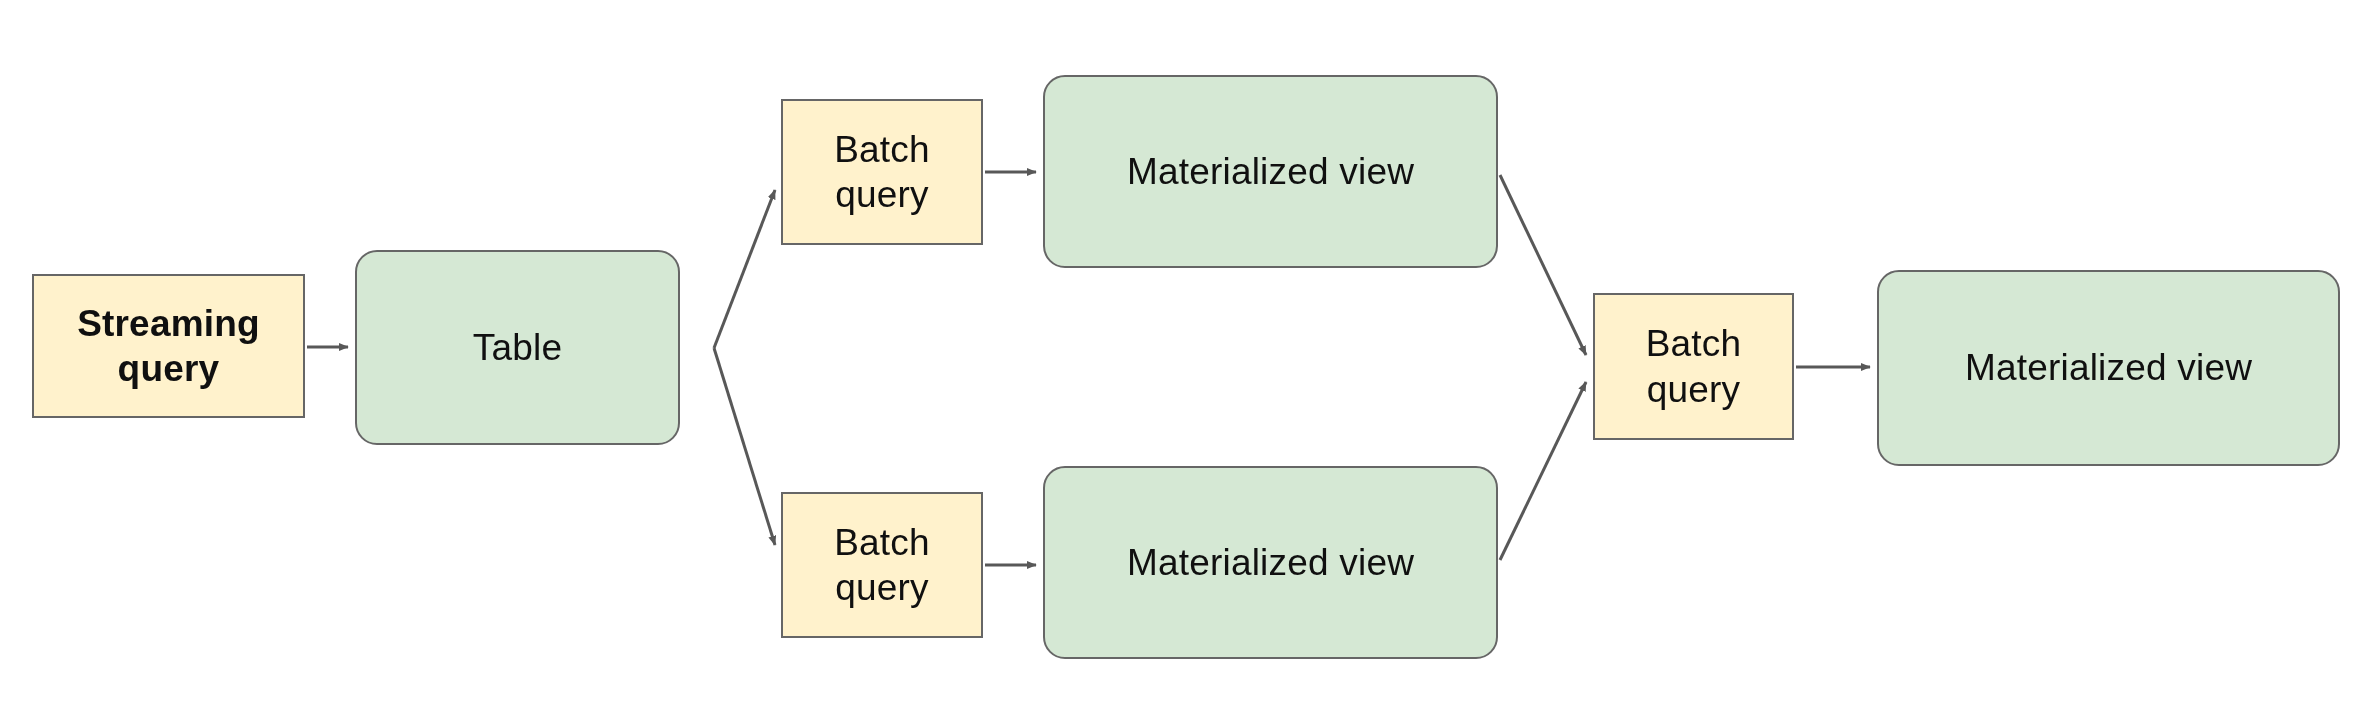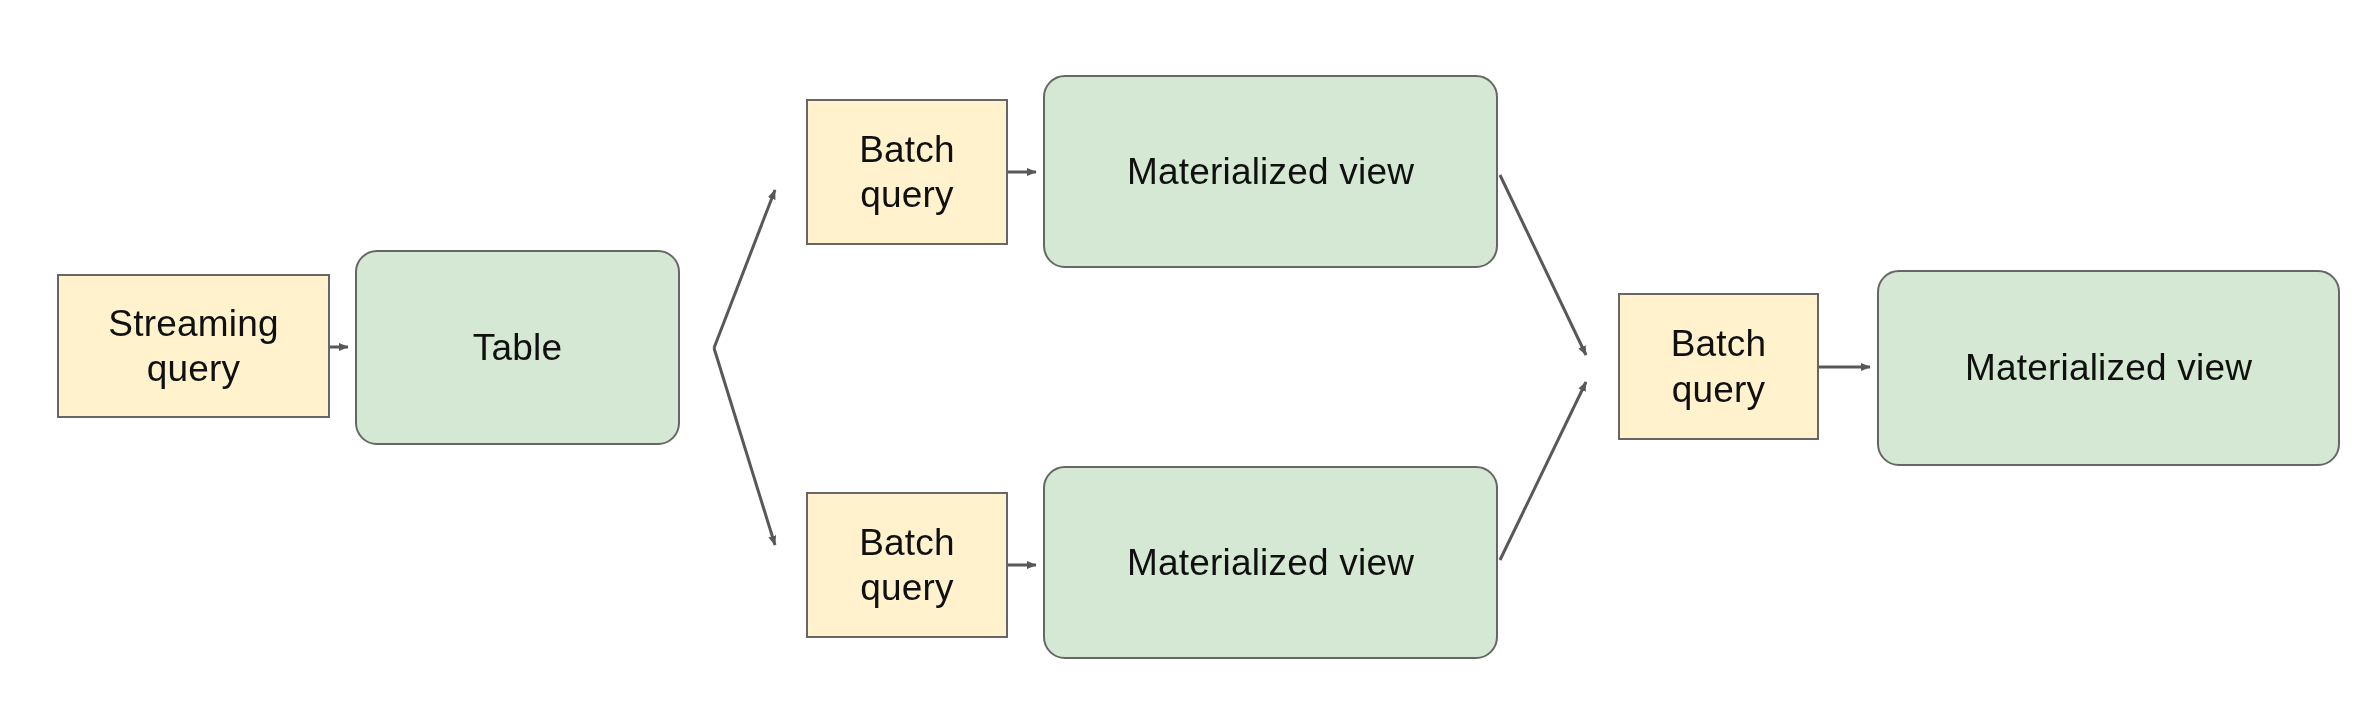--- a/index.html
+++ b/index.html
@@ -35,21 +35,20 @@
     font-size: 37px;
     line-height: 1.22;
     letter-spacing: 0.2px;
     white-space: pre-line;
     z-index: 2;
   }
   .node.process {
     background: #fff2cc;
     border-color: #666666;
     border-radius: 0;
-    margin-left: 25px;
   }
   .node.store {
     background: #d5e8d4;
     border-color: #666666;
     border-radius: 22px;
   }
   .node-label {
     display: block;
     white-space: pre-line;
   }
@@ -70,21 +69,21 @@
         <line x1="714" y1="348" x2="775" y2="190" stroke="#585858" stroke-width="3" marker-end="url(#arrowhead)"></line>
         <line x1="985" y1="172" x2="1036" y2="172" stroke="#585858" stroke-width="3" marker-end="url(#arrowhead)"></line>
         <line x1="714" y1="348" x2="775" y2="545" stroke="#585858" stroke-width="3" marker-end="url(#arrowhead)"></line>
         <line x1="985" y1="565" x2="1036" y2="565" stroke="#585858" stroke-width="3" marker-end="url(#arrowhead)"></line>
         <line x1="1500" y1="175" x2="1586" y2="355" stroke="#585858" stroke-width="3" marker-end="url(#arrowhead)"></line>
         <line x1="1500" y1="560" x2="1586" y2="382" stroke="#585858" stroke-width="3" marker-end="url(#arrowhead)"></line>
         <line x1="1796" y1="367" x2="1870" y2="367" stroke="#585858" stroke-width="3" marker-end="url(#arrowhead)"></line>
       </g>
   </svg>
 
-  <div class="node process" style="left: 32px; top: 274px; width: 273px; height: 144px; background: rgb(255, 242, 204); border-radius: 0px; border-color: rgb(102, 102, 102); color: rgb(16, 16, 16);">
+  <div class="node process" style="left: 32px; top: 274px; width: 273px; height: 144px; background: rgb(255, 242, 204); border-radius: 0px; border-color: rgb(102, 102, 102); color: rgb(16, 16, 16); font-weight: bold;">
     <span class="node-label">Streaming
 query</span>
   </div>
 
   <div class="node store" style="left: 355px; top: 250px; width: 325px; height: 195px; background: rgb(213, 232, 212); border-color: rgb(102, 102, 102); color: rgb(16, 16, 16);">
     <span class="node-label">Table</span>
   </div>
 
   <div class="node process" style="left: 781px; top: 99px; width: 202px; height: 146px; background: rgb(255, 242, 204); border-radius: 0px; border-color: rgb(102, 102, 102); color: rgb(16, 16, 16);">
     <span class="node-label">Batch

